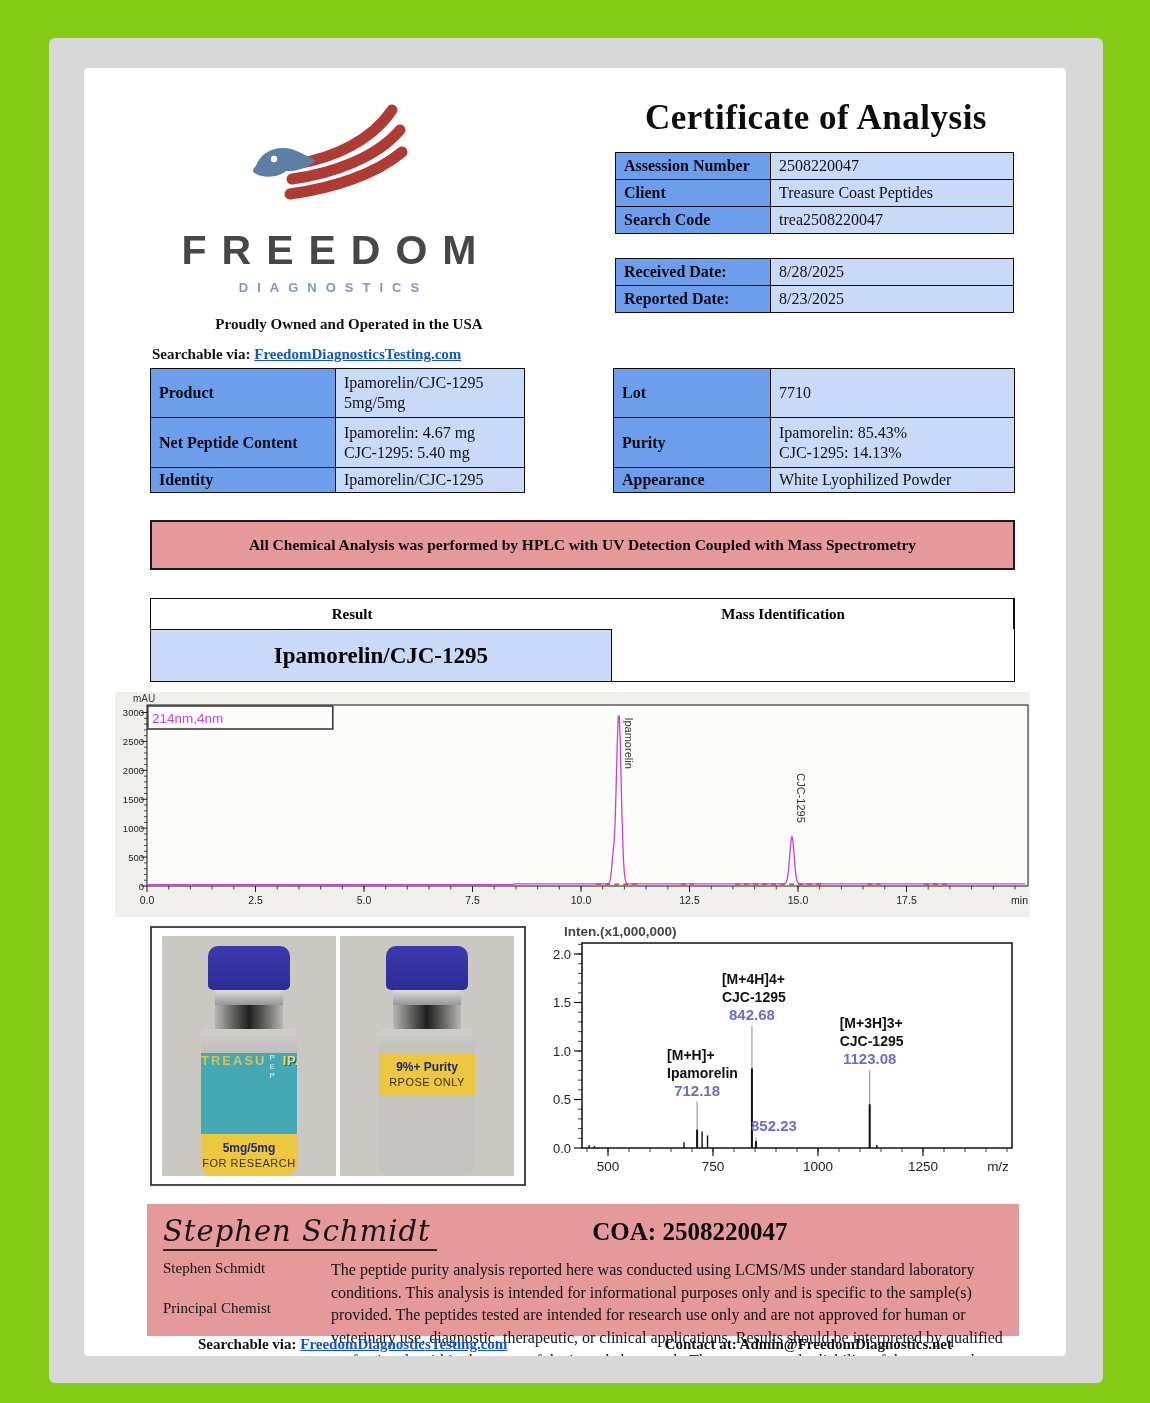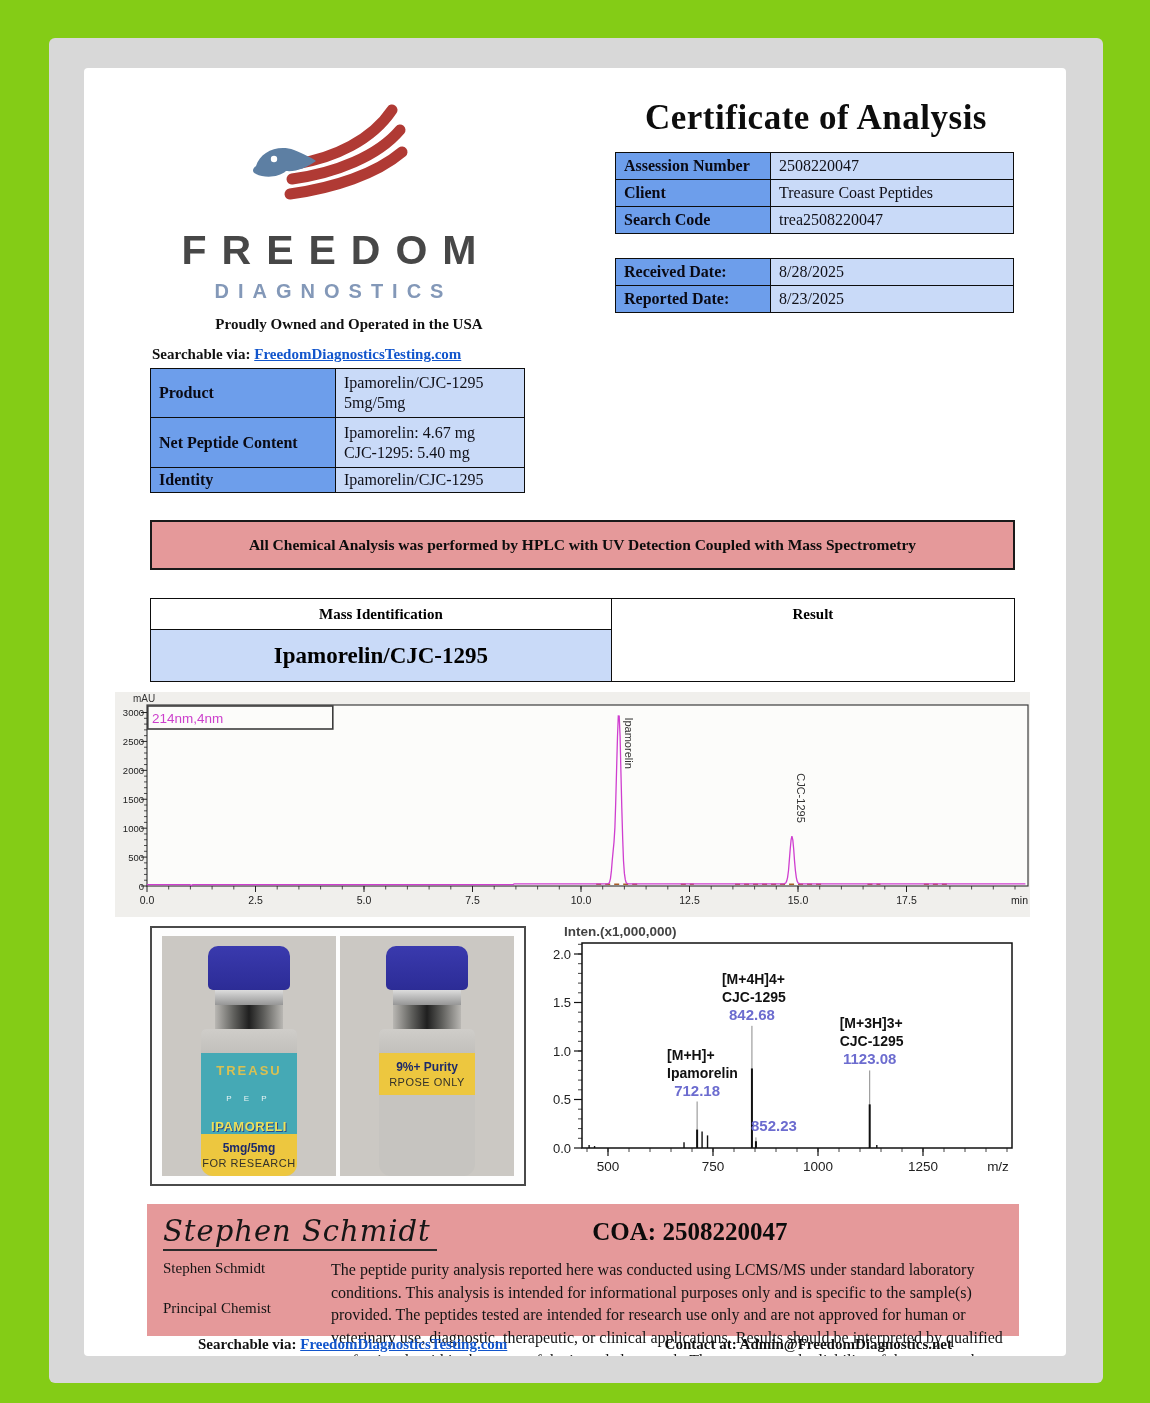--- a/index.html
+++ b/index.html
@@ -17,21 +17,21 @@
   #info-table,#dates-table{position:absolute;left:531px;width:399px;}
   #info-table{top:84px;}
   #dates-table{top:190px;}
   #info-table td,#dates-table td{height:24px;}
 
   
   .logo-wrap{position:absolute;left:60px;top:36px;width:370px;text-align:center;}
   .logo-eagle{display:block;margin:0 auto;}
   .logo-name{font-family:"Liberation Sans",sans-serif;font-weight:bold;font-size:41px;
              letter-spacing:15px;color:#474747;margin-top:13px;text-indent:15px;}
-  .logo-sub{font-family:"Liberation Sans",sans-serif;font-weight:bold;font-size:20px;
+  .logo-sub{font-family:"Liberation Sans",sans-serif;font-weight:bold;font-size:13px;
             letter-spacing:9px;color:#8398b8;margin-top:6px;text-indent:9px;}
   .tagline{position:absolute;left:60px;top:248px;width:410px;text-align:center;
            font-weight:bold;font-size:15px;color:#111;}
   .searchable{position:absolute;left:68px;top:278px;font-weight:bold;font-size:15px;color:#111;}
   a.link{color:#1155cc;text-decoration:underline;font-weight:bold;}
 
   
   #product-table{position:absolute;left:66px;top:300px;width:375px;}
   #lot-table{position:absolute;left:529px;top:300px;width:402px;}
   .r1 td{height:46px;} .r2 td{height:47px;} .r3 td{height:22px;}
@@ -60,21 +60,21 @@
   .vial-photo{position:absolute;left:66px;top:858px;width:376px;height:260px;background:#fdfdfd;
               border:2px solid #4a4a4a;box-sizing:border-box;display:flex;gap:4px;padding:8px 10px;}
   .photo-half{flex:1;background:#cbc8c3;display:flex;justify-content:center;align-items:flex-start;overflow:hidden;}
   .vial{display:flex;flex-direction:column;align-items:center;margin-top:10px;font-family:"Liberation Sans",sans-serif;}
   .cap{width:82px;height:44px;background:linear-gradient(#3a3aae,#2c2c96);border-radius:10px 10px 5px 5px;}
   .ring{width:68px;height:15px;background:linear-gradient(#dcdcdc,#969696);}
   .neck{width:68px;height:24px;background:linear-gradient(90deg,#b9b7b3,#5f5f5c 28%,#1f1f1f 50%,#5f5f5c 72%,#b9b7b3);}
   .vbody{width:96px;height:147px;background:#c6c4c0;border-radius:5px 5px 12px 12px;overflow:hidden;
          display:flex;flex-direction:column;}
   .glass-top{height:24px;background:linear-gradient(#cfcdc9,#c2c0bc);}
-  .label-teal{flex:1;background:#45a9b5;display:flex;flex-direction:column;justify-content:flex-end;gap:16px;text-align:center;}
+  .label-teal{flex:1;background:#45a9b5;display:flex;flex-direction:row;justify-content:flex-start;gap:3px;text-align:center;}
   .brand{font-weight:bold;font-size:13px;color:#d9c052;letter-spacing:2px;}
   .brand-sub{font-size:8px;color:#e8f4f4;letter-spacing:5px;}
   .vprod{font-weight:bold;font-size:13px;color:#ece05a;text-shadow:1px 1px 0 #2a4a8a;letter-spacing:.5px;}
   .label-yellow{height:42px;background:#edc73f;display:flex;flex-direction:column;justify-content:center;gap:2px;text-align:center;}
   .strip1{font-weight:bold;font-size:12px;color:#1c2a6b;}
   .strip2{font-weight:normal;font-size:11px;color:#33322a;letter-spacing:.5px;}
 
   
   .sig-block{position:absolute;left:63px;top:1136px;width:872px;height:132px;background:#e5999a;
              box-sizing:border-box;padding:10px 16px 8px 16px;}
@@ -171,27 +171,48 @@
           <td class="val">Ipamorelin: 4.67 mg
 CJC-1295: 5.40 mg</td>
           </tr>
       <tr class="r3">
             <td class="lbl">Identity</td>
           <td class="val">Ipamorelin/CJC-1295</td>
           </tr>
     </tbody>
       </table>
 
+    <table class="coa" id="lot-table">
+      <colgroup>
+          <col style="width:157px">
+          <col>
+        </colgroup>
+      <tbody>
+          <tr class="r1">
+            <td class="lbl">Lot</td>
+          <td class="val">7710</td>
+          </tr>
+      <tr class="r2">
+            <td class="lbl">Purity</td>
+          <td class="val">Ipamorelin: 85.43%
+CJC-1295: 14.13%</td>
+          </tr>
+      <tr class="r3">
+            <td class="lbl">Appearance</td>
+          <td class="val">White Lyophilized Powder</td>
+          </tr>
+    </tbody>
+      </table>
 
     <div class="banner">All Chemical Analysis was performed by HPLC with UV Detection Coupled with Mass Spectrometry</div>
 
     <div class="mass-table">
       <div class="mass-row">
+        <div class="mass-cell mass-head mc-r">Result</div>
         <div class="mass-cell mass-head mc-l">Mass Identification</div>
-        <div class="mass-cell mass-head mc-r">Result</div>
       </div>
       <div class="mass-row">
         <div class="mass-cell mass-val mc-l">Ipamorelin/CJC-1295</div>
       </div>
     </div>
 
     <div class="chromo-box">
       <svg id="chromo" width="915" height="225" viewBox="0 0 915 225">
           <rect x="0" y="0" width="915" height="225" fill="#f0efec"></rect>
           <rect x="32" y="13" width="881" height="181" fill="#fcfcfa" stroke="#3c3c3c" stroke-width="1.2"></rect>

